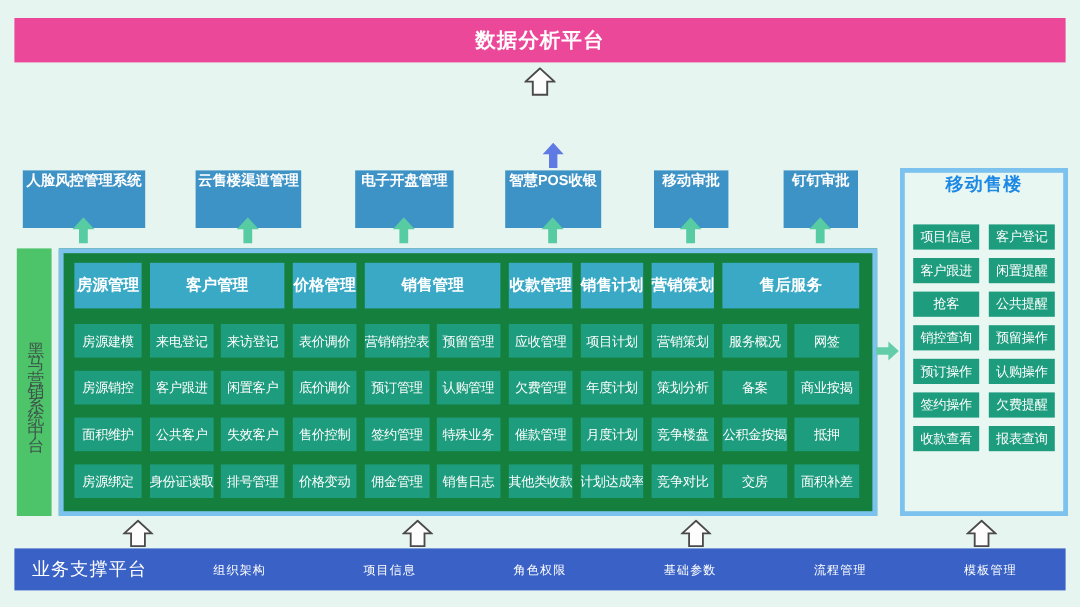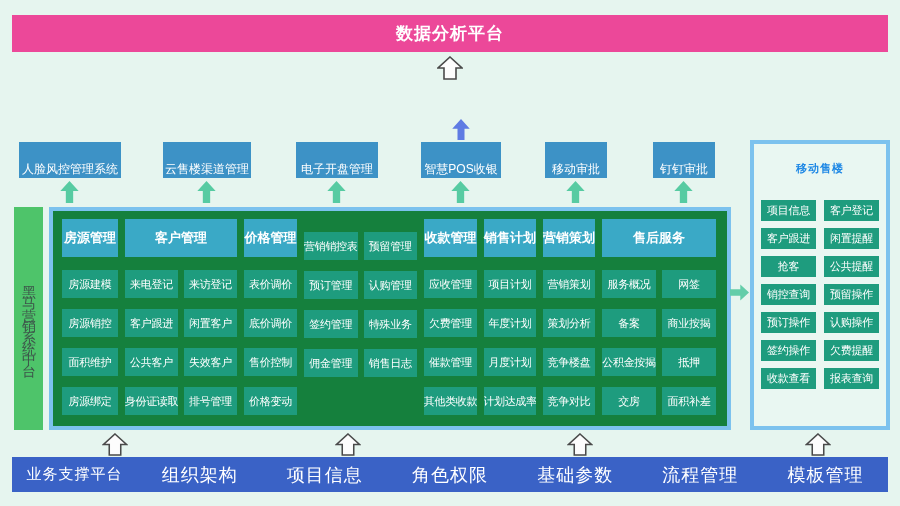--- a/index.html
+++ b/index.html
@@ -9,27 +9,27 @@
     font-family:"Liberation Sans","DejaVu Sans",sans-serif;
   }
   .banner{
     position:absolute; left:12px; width:876px;
     display:flex; align-items:center; justify-content:center;
     color:#fff; font-weight:bold;
   }
   .banner.top{top:15px; height:37px; background:#ec4899; font-size:17px; letter-spacing:1px;}
   .banner.finance{top:83px; height:33px; background:#5F7BE3; font-size:16px; letter-spacing:1px;}
   .banner.bottom{top:457px; height:35px; background:#3A62C6; font-weight:normal;}
-  .banner.bottom .b-item{flex:1; text-align:center; font-size:18px; letter-spacing:1px;}
+  .banner.bottom .b-item{flex:1; text-align:center; font-size:10px; letter-spacing:1px;}
   .banner.bottom .b-item.first{font-size:15px;}
 
   .ext-btn{
-    position:absolute; top:142px; height:36px; background:#3D92C6;
-    display:flex; align-items:flex-end; justify-content:center;
-    color:#fff; font-weight:normal; font-size:12px; white-space:nowrap;
+    position:absolute; top:142px; height:48px; background:#3D92C6;
+    display:flex; align-items:flex-start; justify-content:center;
+    color:#fff; font-weight:bold; font-size:12px; white-space:nowrap;
   }
 
   .arrow{position:absolute; line-height:0;}
 
   .sidebar{
     position:absolute; left:14px; top:207px; width:29px; height:223px;
     background:#4EC46A;
     display:flex; align-items:center; justify-content:center;
     writing-mode:vertical-rl; text-orientation:upright;
     color:#3D554A; font-size:14px; letter-spacing:11px;
@@ -54,21 +54,21 @@
     display:flex; align-items:center; justify-content:center; white-space:nowrap; overflow:hidden;
   }
   .g1{width:56px;} .g2{width:112px;text-align:center;} .g3{width:53px;} .g4{width:113px;}
   .g5{width:53px;} .g6{width:52px;} .g7{width:52px;} .g8{width:114px;}
 
   .panel{
     position:absolute; left:750px; top:140px; width:140px; height:290px;
     box-sizing:border-box; border:4px solid #7CC2EE; background:#E9F7F2;
   }
   .panel .title{
-    margin-top:17px; text-align:center; color:#1E88E5; font-weight:bold; font-size:11px; letter-spacing:1px;
+    text-align:center; color:#1E88E5; font-weight:bold; font-size:15px; letter-spacing:1px;
   }
   .panel .items{
     margin:24px 7px 0; display:grid; grid-template-columns:1fr 1fr;
     column-gap:8px; row-gap:7px;
   }
   .panel .p-cell{
     height:21px; background:#1E9C7E; color:#fff; font-size:11px; letter-spacing:-0.3px;
     display:flex; align-items:center; justify-content:center; white-space:nowrap; overflow:hidden;
   }
 </style>
@@ -178,20 +178,21 @@
       <div class="hdr">价格管理</div>
       <div class="cells">
         <div class="cell">表价调价</div>
         <div class="cell">底价调价</div>
         <div class="cell">售价控制</div>
         <div class="cell">价格变动</div>
       </div>
     </div>
 
     <div class="group double g4">
+      <div class="hdr">销售管理</div>
       <div class="cells">
         <div class="cell">营销销控表</div>
         <div class="cell">预留管理</div>
         <div class="cell">预订管理</div>
         <div class="cell">认购管理</div>
         <div class="cell">签约管理</div>
         <div class="cell">特殊业务</div>
         <div class="cell">佣金管理</div>
         <div class="cell">销售日志</div>
       </div>

